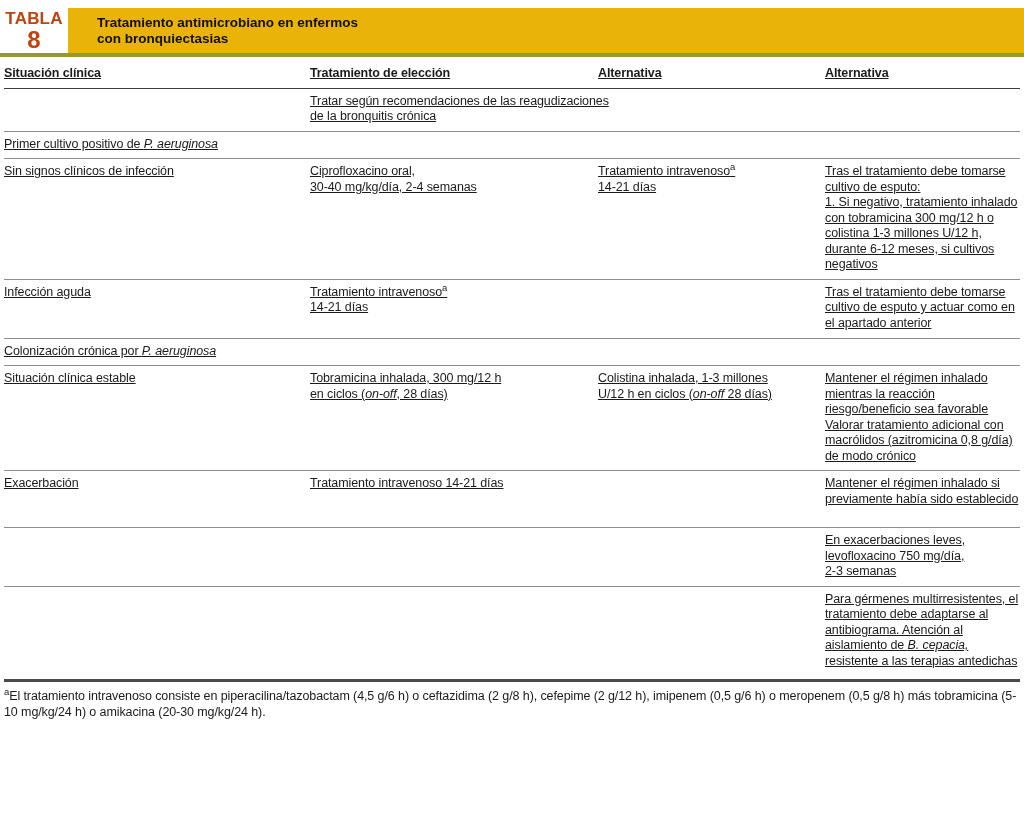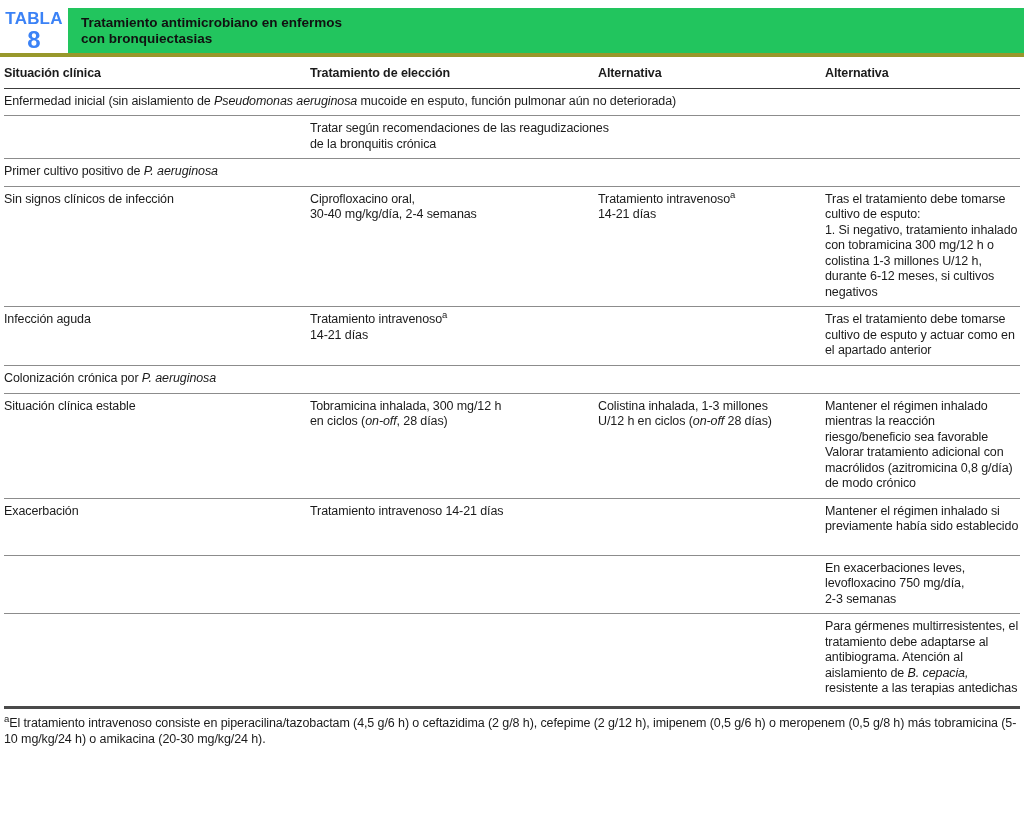--- a/index.html
+++ b/index.html
@@ -1,34 +1,34 @@
 <!DOCTYPE html>
 <html><head>
 <meta charset="utf-8">
 <style>
   * { box-sizing: border-box; }
   body { margin: 0; background: #ffffff; font-family: "Liberation Sans", sans-serif; color: #1b1b1b; }
   .page { width: 1024px; min-height: 835px; background: #ffffff; }
 
   
   .header-band { display: flex; align-items: stretch; padding-top: 8px; }
-  .tabla-block { width: 68px; display: flex; flex-direction: column; align-items: center; justify-content: center; color: #3b82f6; }
+  .tabla-block { width: 68px; display: flex; flex-direction: column; align-items: center; justify-content: center; color: #c2410c; }
   .tabla-word { font-weight: bold; font-size: 17px; line-height: 18px; letter-spacing: 0.2px; }
   .tabla-num { font-weight: bold; font-size: 24px; line-height: 24px; }
-  .title-strip { flex: 1; background: #22c55e; padding: 7px 10px 6px 13px; display: flex; flex-direction: column; justify-content: center; }
+  .title-strip { flex: 1; background: #eab308; padding: 7px 10px 6px 29px; display: flex; flex-direction: column; justify-content: center; }
   .title-line { font-weight: bold; font-size: 13.5px; line-height: 16px; color: #111; }
   .olive-rule { height: 4px; background: #98982b; }
 
   
   table.main { width: 1016px; margin: 0 4px; border-collapse: collapse; table-layout: fixed; }
   col.c1 { width: 306px; } col.c2 { width: 288px; } col.c3 { width: 227px; } col.c4 { width: 195px; }
   th, td { vertical-align: top; text-align: left; font-size: 12.5px; line-height: 15.5px; letter-spacing: -0.1px; padding: 5px 10px 6px 0; white-space: pre-line; }
   th { font-weight: bold; padding-top: 9px; padding-bottom: 6px; white-space: normal; }
   td:last-child, th:last-child { padding-right: 0; }
-  tr { border-bottom: 1px solid #8c8c8c; }
+  tr { border-bottom: 1px solid #8c8c8c; text-decoration: underline; }
   tr.hdr { border-bottom: 1.5px solid #3c3c3c; }
   tr.last { border-bottom: 3px solid #4a4a4a; }
   tr.r-enfermedad { height: 26px; } tr.r-tratar { height: 43px; } tr.r-primer { height: 23px; }
   tr.r-sinsignos { height: 118px; } tr.r-sipositivo { height: 87px; } tr.r-aguda { height: 59px; }
   tr.r-colonizacion { height: 22px; } tr.r-estable { height: 102px; margin-top: 36px; } tr.r-exacerbacion { height: 57px; }
   tr.r-leves { height: 53px; } tr.r-multi { height: 94px; }
   .it { font-style: italic; }
   sup { font-size: 9.5px; line-height: 0; vertical-align: super; }
 
   
@@ -60,23 +60,20 @@
       </colgroup>
 
     <tbody>
         <tr class="hdr">
       <th>Situación clínica</th>
       <th>Tratamiento de elección</th>
       <th>Alternativa</th>
       <th>Alternativa</th>
     </tr>
 
-    <tr class="r-enfermedad">
-      <td colspan="4"><span>Enfermedad inicial (sin aislamiento de </span><span class="it">Pseudomonas aeruginosa</span><span> mucoide en esputo, función pulmonar aún no deteriorada)</span></td>
-    </tr>
 
     <tr class="r-tratar">
       <td></td>
       <td colspan="3">Tratar según recomendaciones de las reagudizaciones
 de la bronquitis crónica</td>
     </tr>
 
     <tr class="r-primer">
       <td colspan="4"><span>Primer cultivo positivo de </span><span class="it">P. aeruginosa</span><span></span></td>
     </tr>

